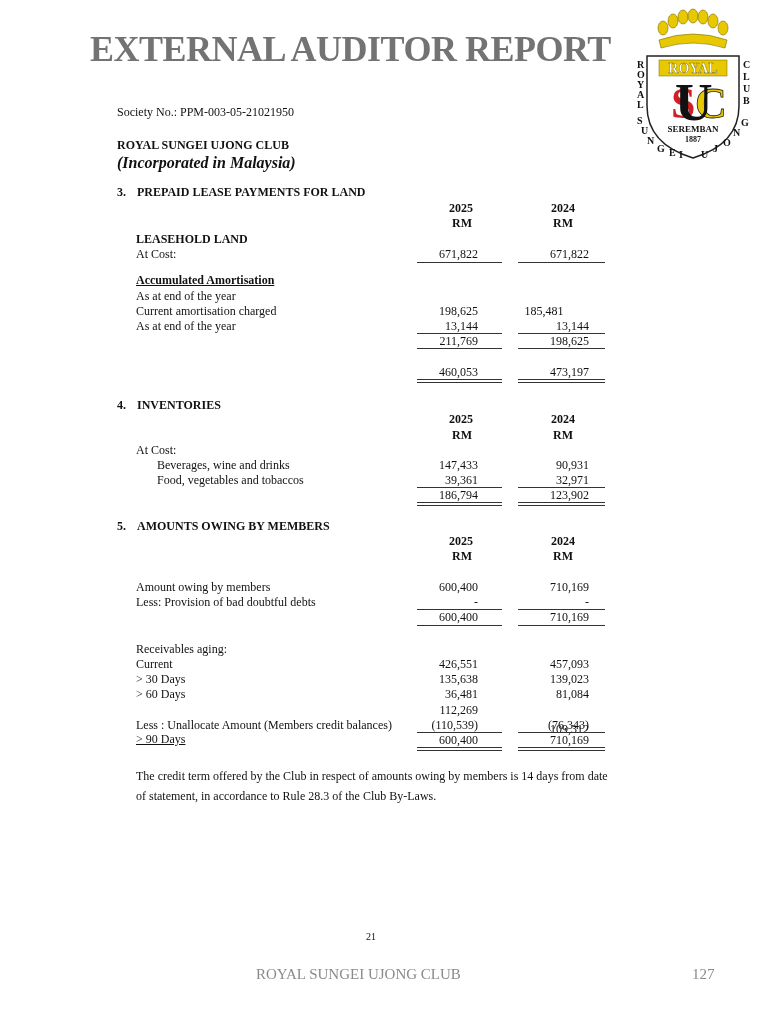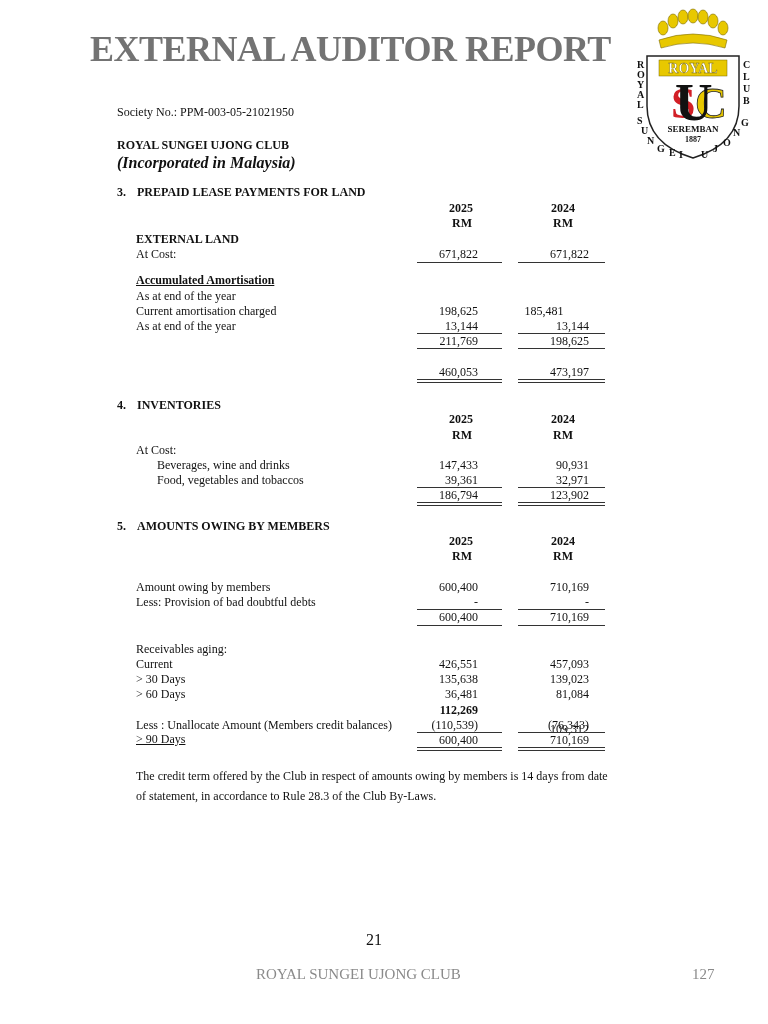--- a/index.html
+++ b/index.html
@@ -19,21 +19,21 @@
     .val { position: absolute; font-size: 12px; text-align: right; width: 90px; }
     .v25 { left: 388px; }
     .v24 { left: 499px; }
     .line { position: absolute; height: 0; border-top: 1px solid #333; }
     .line.l25 { left: 417px; width: 85px; }
     .line.l24 { left: 518px; width: 87px; }
     .dline { position: absolute; height: 2px; border-top: 1px solid #333; border-bottom: 1px solid #333; }
     .dline.l25 { left: 417px; width: 85px; }
     .dline.l24 { left: 518px; width: 87px; }
     .para { position: absolute; left: 136px; top: 766px; width: 480px; font-size: 12px; line-height: 20px; }
-    .pnum { position: absolute; left: 366px; top: 931px; font-size: 16px; text-align: right; }
+    .pnum { position: absolute; left: 366px; top: 931px; font-size: 10px; text-align: right; }
     .footer-club { position: absolute; left: 256px; top: 966px; font-size: 15px; color: #8a8a8a; }
     .footer-page { position: absolute; left: 692px; top: 966px; font-size: 15px; color: #8a8a8a; }
   </style>
 </head>
 <body>
 
 <div class="title">EXTERNAL AUDITOR REPORT</div>
 
 <div class="logo">
   <svg width="136" height="156" viewBox="0 0 136 156">
@@ -88,21 +88,21 @@
 <div class="club-inc">(Incorporated in Malaysia)</div>
 
 <div class="sec-head" style="top:185px;">
   <span class="num">3.</span><span>PREPAID LEASE PAYMENTS FOR LAND</span>
 </div>
 <div class="col-head" style="left:449px; top:201px;">2025</div>
 <div class="col-head" style="left:551px; top:201px;">2024</div>
 <div class="col-head" style="left:452px; top:216px;">RM</div>
 <div class="col-head" style="left:553px; top:216px;">RM</div>
 
-<div class="lbl bold" style="top:232px;">EXTERNAL LAND</div>
+<div class="lbl bold" style="top:232px;">LEASEHOLD LAND</div>
 <div class="lbl" style="top:247px;">At Cost:</div>
 <div class="val v25" style="top:247px;">671,822</div>
 <div class="val v24" style="top:247px;">671,822</div>
 <div class="line l25" style="top:262px;"></div>
 <div class="line l24" style="top:262px;"></div>
 
 <div class="lbl ul" style="top:273px;">Accumulated Amortisation</div>
 <div class="lbl" style="top:289px;">As at end of the year</div>
 <div class="lbl" style="top:304px;">Current amortisation charged</div>
 <div class="val v25" style="top:304px;">198,625</div>
@@ -167,21 +167,21 @@
 <div class="lbl" style="top:657px;">Current</div>
 <div class="val v25" style="top:657px;">426,551</div>
 <div class="val v24" style="top:657px;">457,093</div>
 <div class="lbl" style="top:672px;">&gt; 30 Days</div>
 <div class="val v25" style="top:672px;">135,638</div>
 <div class="val v24" style="top:672px;">139,023</div>
 <div class="lbl" style="top:687px;">&gt; 60 Days</div>
 <div class="val v25" style="top:687px;">36,481</div>
 <div class="val v24" style="top:687px;">81,084</div>
 <div class="lbl" style="top:732px;text-decoration:underline;">&gt; 90 Days</div>
-<div class="val v25" style="top:703px;font-weight:bold;">112,269</div>
+<div class="val v25" style="top:703px;">112,269</div>
 <div class="val v24" style="top:722px;">109,312</div>
 <div class="lbl" style="top:718px;">Less : Unallocate Amount (Members credit balances)</div>
 <div class="val v25" style="top:718px;">(110,539)</div>
 <div class="val v24" style="top:718px;">(76,343)</div>
 <div class="line l25" style="top:732px;"></div>
 <div class="line l24" style="top:732px;"></div>
 <div class="val v25" style="top:733px;">600,400</div>
 <div class="val v24" style="top:733px;">710,169</div>
 <div class="dline l25" style="top:747px;"></div>
 <div class="dline l24" style="top:747px;"></div>

